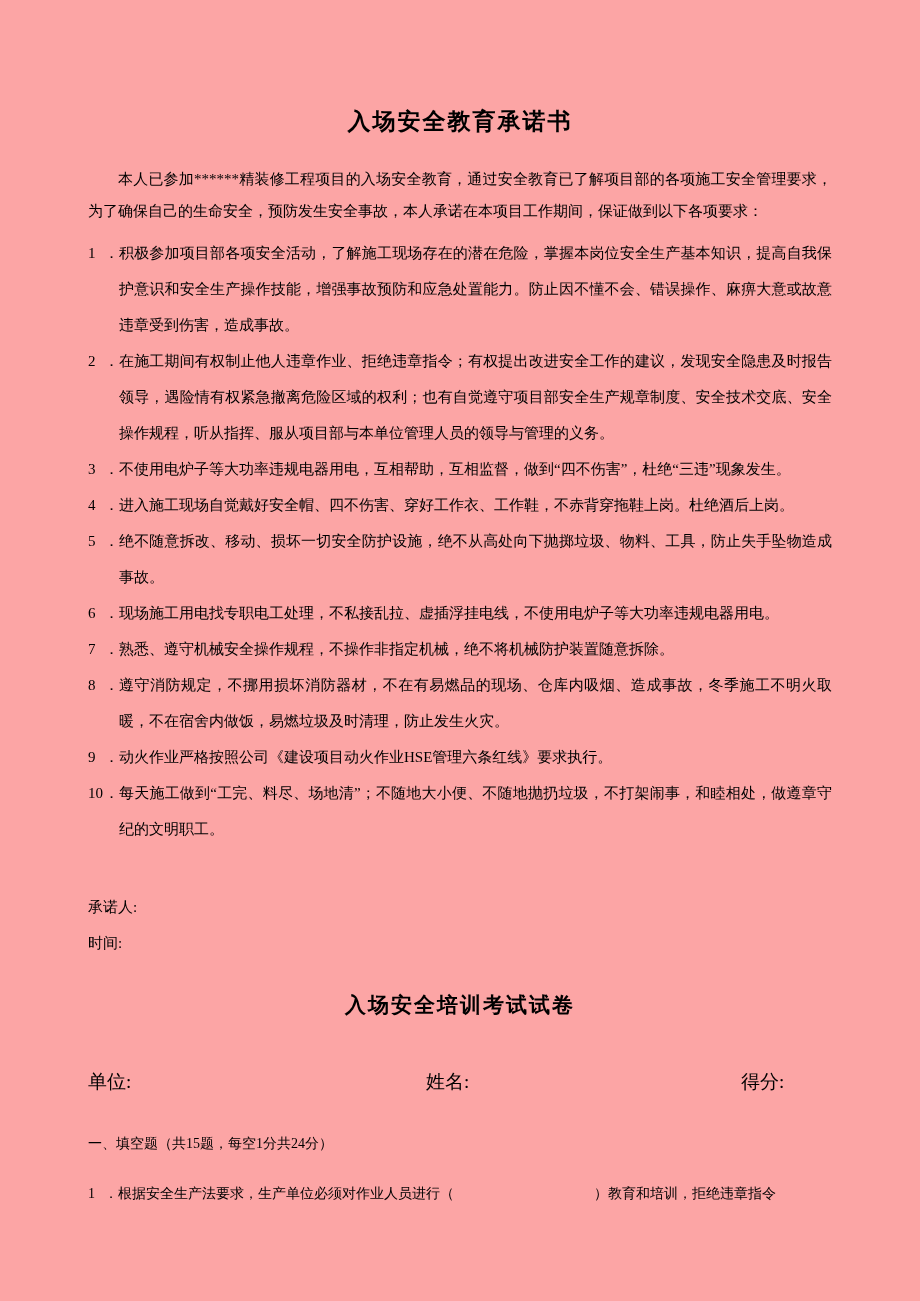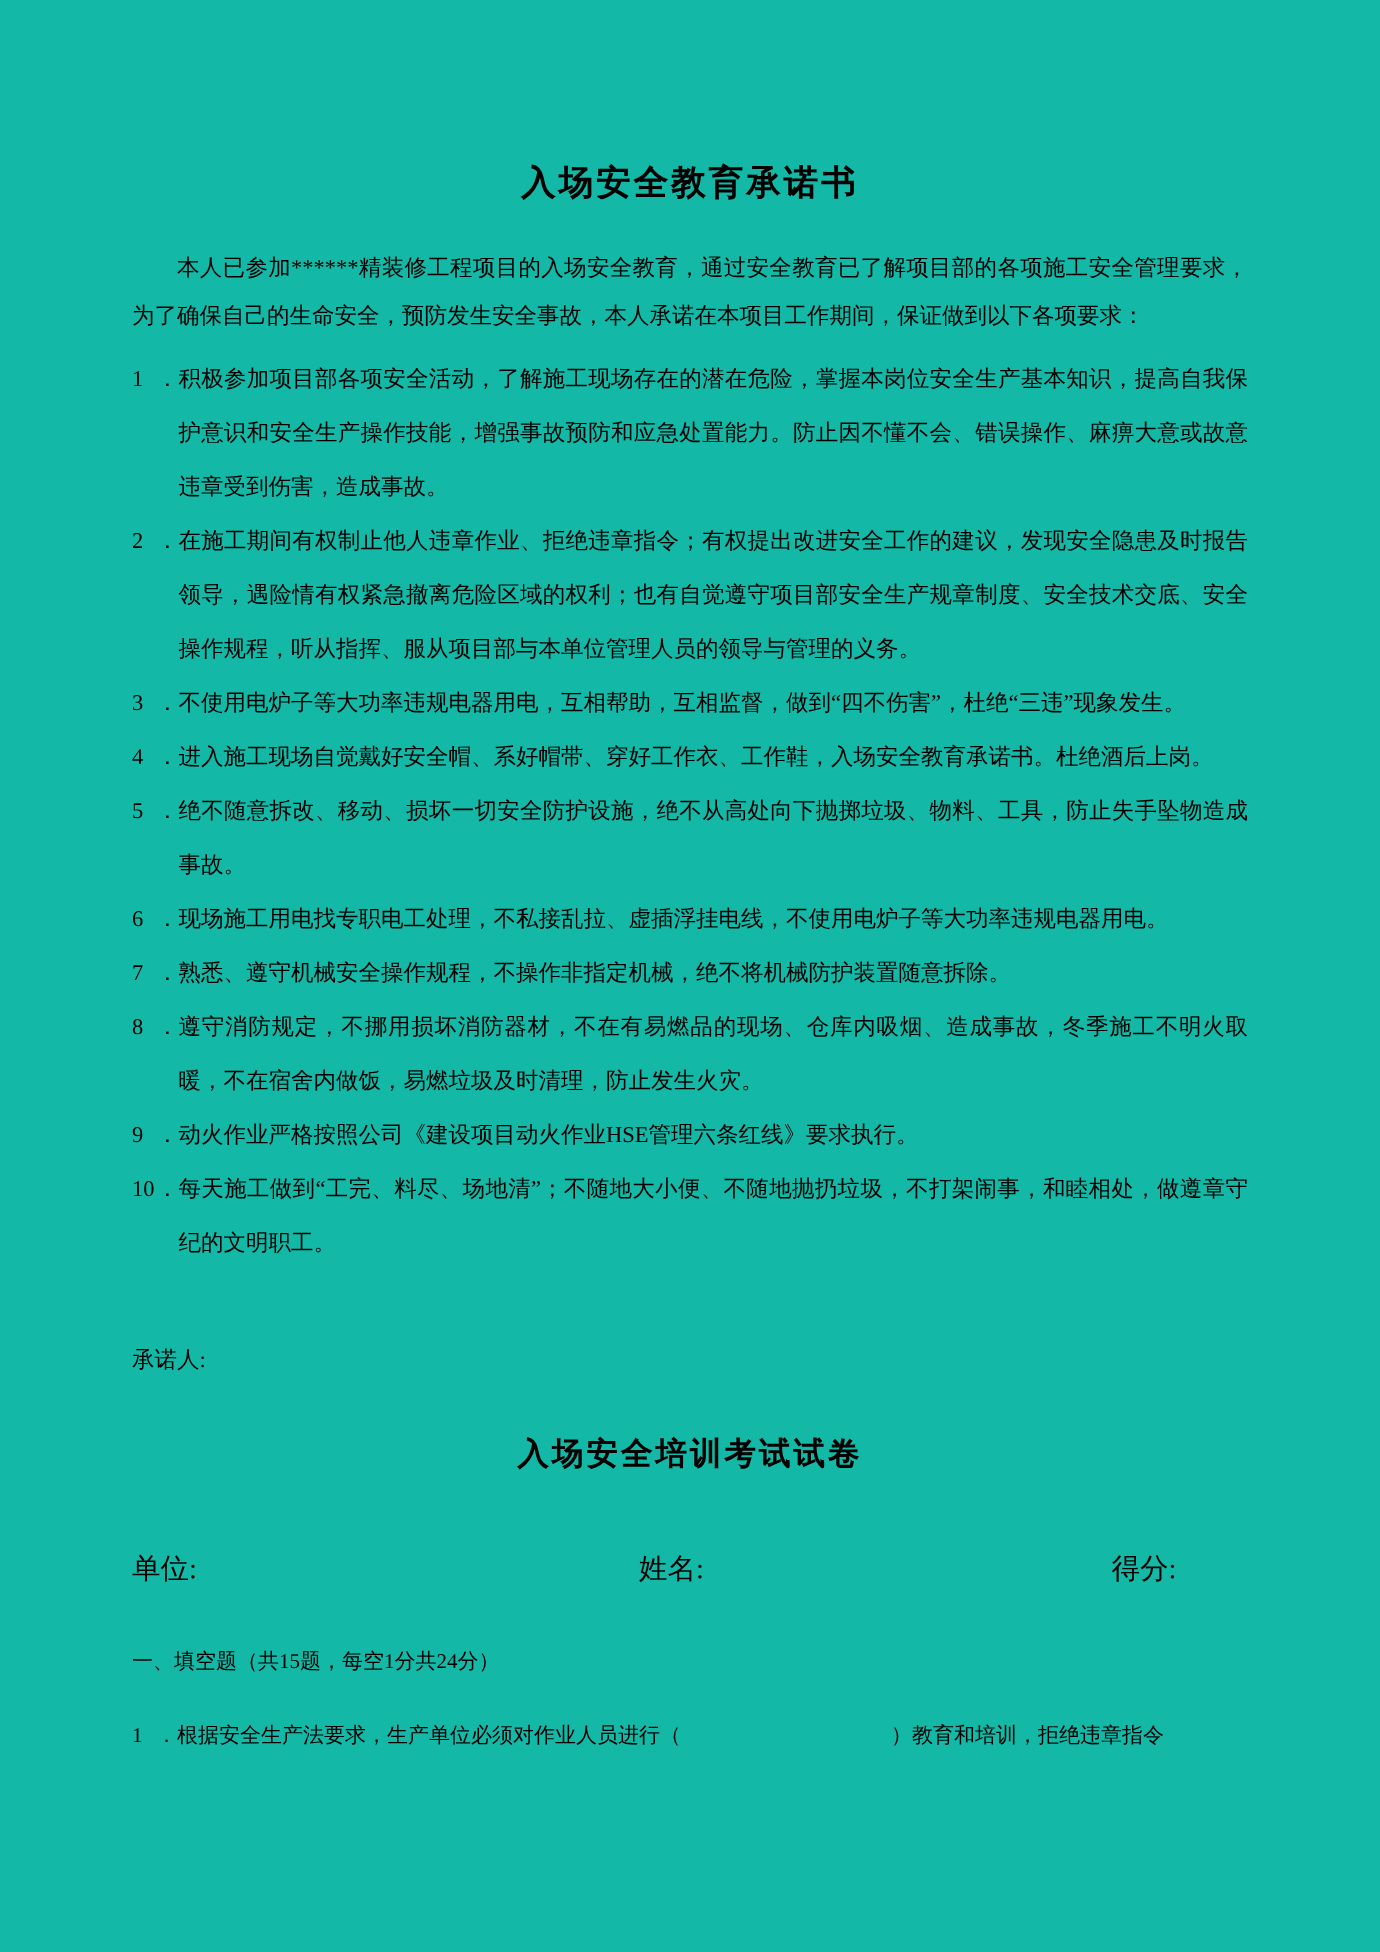--- a/index.html
+++ b/index.html
@@ -8,21 +8,21 @@
     width: 920px;
     height: 1301px;
     overflow: hidden;
     font-family: "Liberation Serif", "DejaVu Serif", serif;
     color: #000000;
   }
   .page {
     width: 920px;
     height: 1301px;
     padding: 106px 88px 0 88px;
-    background: #14b8a6;
+    background: #fca5a5;
   }
   .doc-title {
     text-align: center;
     font-size: 23px;
     font-weight: 700;
     letter-spacing: 2px;
   }
   .intro {
     margin-top: 26px;
     font-size: 15px;
@@ -108,21 +108,21 @@
 
     <div class="item">
       <span class="num">3</span>
       <span class="dot">．</span>
       <span class="text">不使用电炉子等大功率违规电器用电，互相帮助，互相监督，做到“四不伤害”，杜绝“三违”现象发生。</span>
     </div>
 
     <div class="item">
       <span class="num">4</span>
       <span class="dot">．</span>
-      <span class="text">进入施工现场自觉戴好安全帽、系好帽带、穿好工作衣、工作鞋，入场安全教育承诺书。杜绝酒后上岗。</span>
+      <span class="text">进入施工现场自觉戴好安全帽、四不伤害、穿好工作衣、工作鞋，不赤背穿拖鞋上岗。杜绝酒后上岗。</span>
     </div>
 
     <div class="item">
       <span class="num">5</span>
       <span class="dot">．</span>
       <span class="text">绝不随意拆改、移动、损坏一切安全防护设施，绝不从高处向下抛掷垃圾、物料、工具，防止失手坠物造成事故。</span>
     </div>
 
     <div class="item">
       <span class="num">6</span>
@@ -151,20 +151,21 @@
     <div class="item">
       <span class="num">10</span>
       <span class="dot">．</span>
       <span class="text">每天施工做到“工完、料尽、场地清”；不随地大小便、不随地抛扔垃圾，不打架闹事，和睦相处，做遵章守纪的文明职工。</span>
     </div>
 
   </div>
 
   <div class="sign">
     <div>承诺人:</div>
+    <div>时间:</div>
   </div>
 
   <h2 class="exam-title">入场安全培训考试试卷</h2>
 
   <div class="exam-row">
     <span class="unit">单位:</span>
     <span class="name">姓名:</span>
     <span class="score">得分:</span>
   </div>
 

